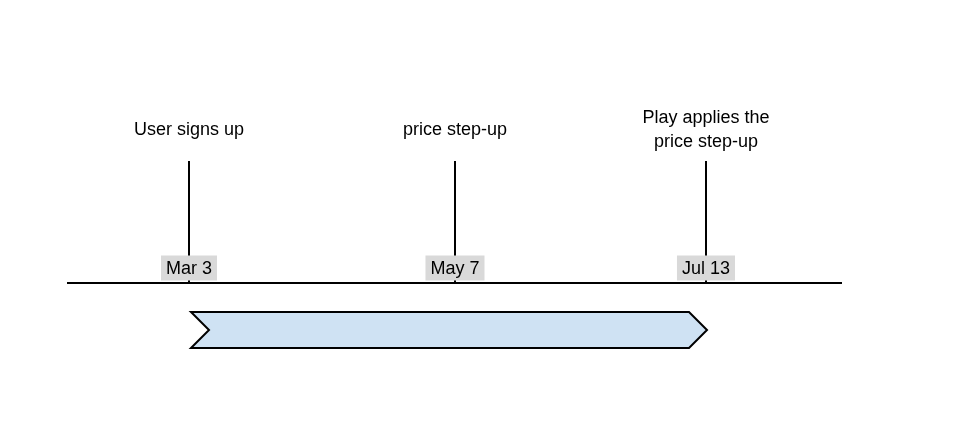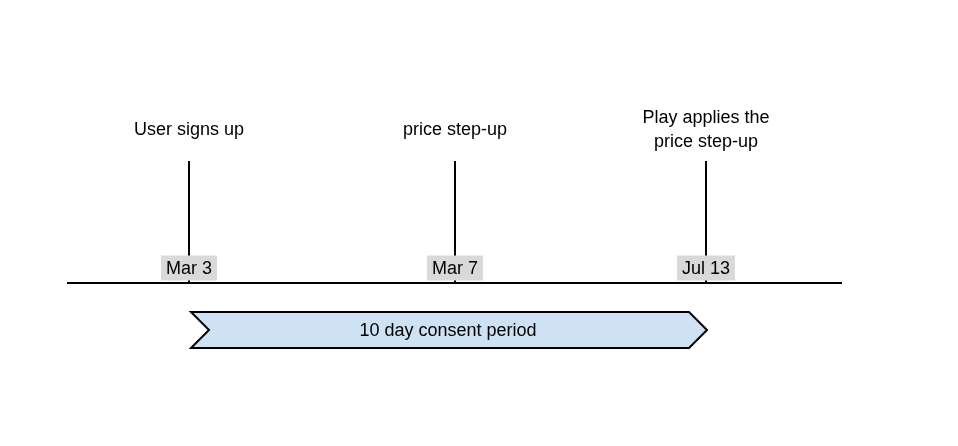--- a/index.html
+++ b/index.html
@@ -85,19 +85,18 @@
     <div>price step-up</div>
   </div>
 
   <div class="event-label x-apply">
     <div>Play applies the</div>
     <div>price step-up</div>
   </div>
 
   <div class="date-label x-signup">Mar 3</div>
 
-  <div class="date-label x-consent">Mar 7</div>
+  <div class="date-label x-consent">May 7</div>
 
   <div class="date-label x-apply">Jul 13</div>
 
-  <div class="period-label">10 day consent period</div>
 
 </div>
 
 </body></html>

